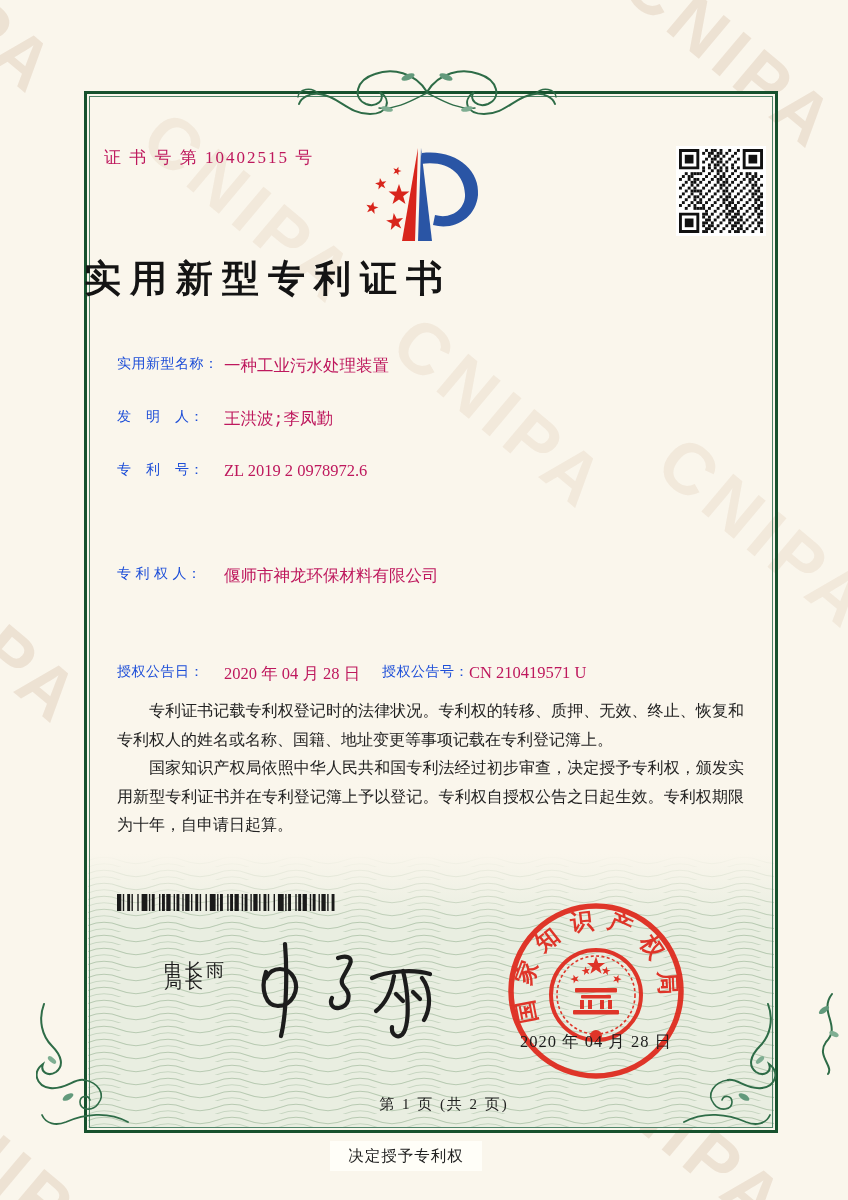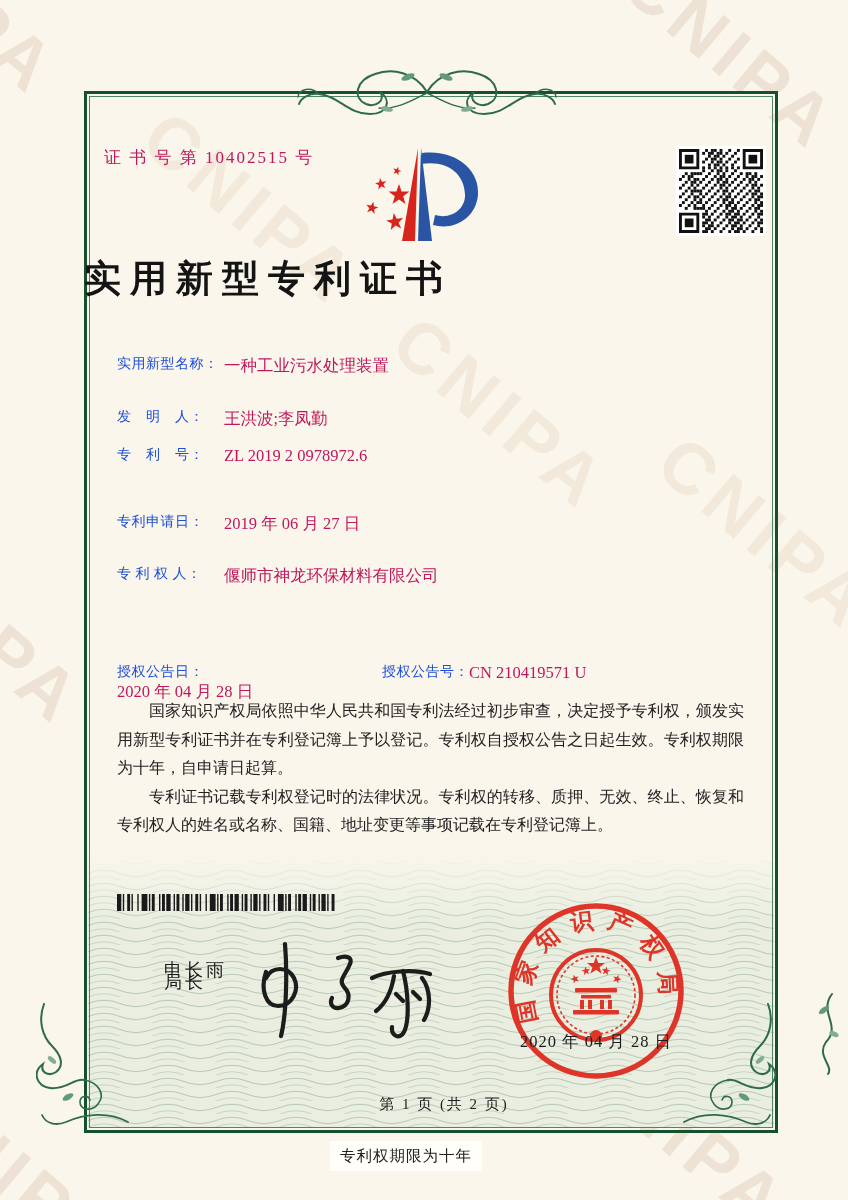--- a/index.html
+++ b/index.html
@@ -460,48 +460,44 @@
         <rect x="28" y="28" width="1" height="1"></rect>
       </g>
   </svg>
 
   <div class="title">实用新型专利证书</div>
 
   <div class="row" style="top:355px;">
     <span class="lab">实用新型名称：</span>
     <span class="val">一种工业污水处理装置</span>
   </div>
-  <div class="row" style="top:408px;">
+  <div class="row" style="top:408px;font-family:Liberation Mono, monospace;">
     <span class="lab">发　明　人：</span>
     <span class="val">王洪波;李凤勤</span>
   </div>
-  <div class="row" style="top:446px;">
+  <div class="row" style="top:461px;">
     <span class="lab">专　利　号：</span>
     <span class="val">ZL 2019 2 0978972.6</span>
-  </div>
-  <div class="row" style="top:513px;">
-    <span class="lab">专利申请日：</span>
-    <span class="val">2019 年 06 月 27 日</span>
   </div>
   <div class="row" style="top:565px;">
     <span class="lab">专 利 权 人：</span>
     <span class="val">偃师市神龙环保材料有限公司</span>
   </div>
-  <div class="row" style="top:663px;flex-direction:column;">
+  <div class="row" style="top:663px;">
     <span class="lab">授权公告日：</span>
     <span class="val">2020 年 04 月 28 日</span>
     <span class="pair2">
       <span class="lab">授权公告号：</span>
       <span class="val">CN 210419571 U</span>
     </span>
   </div>
 
   <div class="paras">
+    <p>专利证书记载专利权登记时的法律状况。专利权的转移、质押、无效、终止、恢复和专利权人的姓名或名称、国籍、地址变更等事项记载在专利登记簿上。</p>
     <p>国家知识产权局依照中华人民共和国专利法经过初步审查，决定授予专利权，颁发实用新型专利证书并在专利登记簿上予以登记。专利权自授权公告之日起生效。专利权期限为十年，自申请日起算。</p>
-    <p>专利证书记载专利权登记时的法律状况。专利权的转移、质押、无效、终止、恢复和专利权人的姓名或名称、国籍、地址变更等事项记载在专利登记簿上。</p>
   </div>
 
   <svg class="barcode" width="220" height="17" viewBox="0 0 220 17">
     <g id="bcBars" fill="#1a1a1a">
         <rect x="0.0" y="0" width="4.3" height="17"></rect>
         <rect x="5.8" y="0" width="1.4" height="17"></rect>
         <rect x="10.2" y="0" width="2.9" height="17"></rect>
         <rect x="14.5" y="0" width="1.4" height="17"></rect>
         <rect x="20.3" y="0" width="1.4" height="17"></rect>
         <rect x="24.6" y="0" width="5.8" height="17"></rect>
@@ -589,15 +585,15 @@
         <rect x="107" y="104" width="4" height="9"></rect>
         <rect x="72" y="114" width="46" height="4.5" rx="1"></rect>
         <circle cx="95" cy="140" r="6"></circle>
       </g>
     </g>
   </svg>
   <div class="seal-date">2020 年 04 月 28 日</div>
 
   <div class="page-num">第 1 页 (共 2 页)</div>
 
-  <div class="foot-note">专利权期限为十年</div>
+  <div class="foot-note">决定授予专利权</div>
 
 </div>
 
 </body></html>

